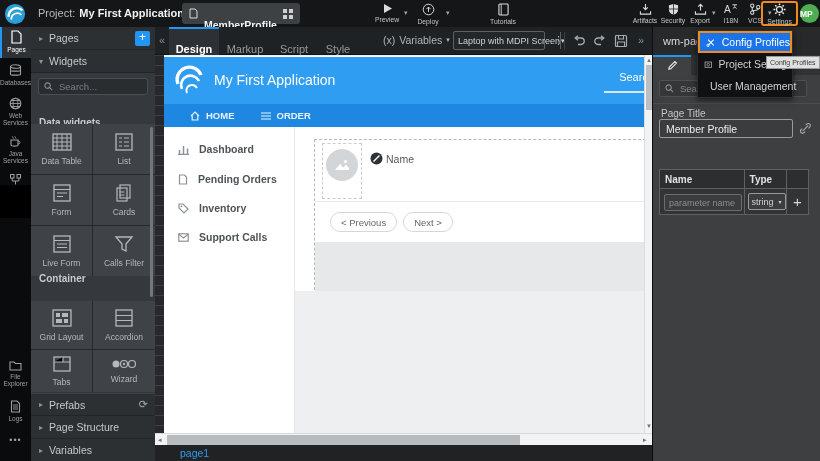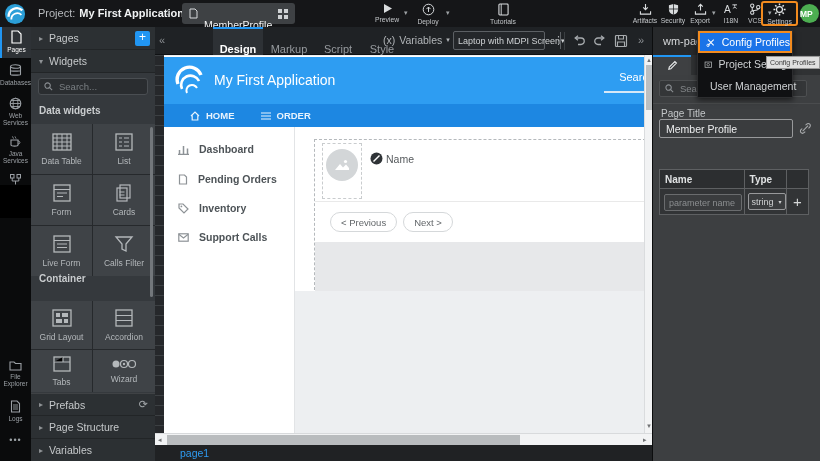--- a/index.html
+++ b/index.html
@@ -8,21 +8,21 @@
   .abs{position:absolute;}
   svg{display:block;}
 
   
   #topbar{left:0;top:0;width:820px;height:27px;background:#151618;}
   .tb-logo{left:4px;top:3px;width:22px;height:22px;}
   .tb-proj{left:38px;top:7px;font-size:11px;color:#b7babd;}
   .tb-proj b{color:#f0f2f3;font-weight:bold;margin-left:4px;}
   .tb-caret{left:166px;top:5px;color:#8a8e91;font-size:12px;}
   .tb-tab{left:182px;top:3px;height:21px;background:#3e4144;border-radius:3px;display:flex;align-items:center;gap:6px;padding:0 7px;}
-  .tb-tab .name{font-size:10.5px;font-weight:normal;color:#f2f3f4;margin-top:23px;}
+  .tb-tab .name{font-size:10.5px;font-weight:bold;color:#f2f3f4;margin-top:23px;}
   .tbtn{display:flex;flex-direction:column;align-items:center;width:34px;top:3px;}
   .tbtn .tlbl{font-size:6.8px;color:#c3c6c9;margin-top:2px;white-space:nowrap;}
   .chev{font-size:7px;color:#9ea2a5;top:9px;}
   #settings-box{left:761px;top:1px;width:37px;height:25px;border:2px solid #f28b1f;border-radius:3px;}
   #avatar{left:800px;top:4px;width:19px;height:19px;border-radius:50%;background:#4cae51;color:#fff;
           font-size:8.5px;font-weight:bold;display:flex;align-items:center;justify-content:flex-start;}
 
   
   #rail{left:0;top:27px;width:31px;height:434px;background:#0a0b0c;}
   .rail-item{left:0;width:31px;display:flex;flex-direction:column;align-items:center;gap:2px;padding-top:3px;color:#9ba0a5;}
@@ -48,21 +48,21 @@
   .tile{background:#3f4347;display:flex;flex-direction:column;align-items:center;justify-content:center;gap:4px;height:50px;}
   .tile.short{height:42px;}
   .tile .tlabel{font-size:8.5px;color:#b4b8bb;}
   .lp-scroll{left:119px;top:100px;width:3px;height:170px;background:#73777b;border-radius:2px;}
   .refresh{position:absolute;right:7px;top:4px;color:#9ea2a5;font-size:11px;}
 
   
   #canvascol{left:155px;top:27px;width:497px;height:434px;background:#1f2225;}
   #ctoolbar{left:0;top:0;width:497px;height:28px;background:#1f2225;border-bottom:1px solid #101214;}
   .ct-arrow{color:#8b8f93;font-size:11px;top:7px;}
-  .ctab{top:0;height:44px;display:flex;align-items:center;justify-content:center;font-size:11px;color:#969a9e;margin-left:44px;}
+  .ctab{top:0;height:44px;display:flex;align-items:center;justify-content:center;font-size:11px;color:#969a9e;}
   .ctab.active{background:#2d3135;box-shadow:inset 0 2px 0 #2196f3;color:#fff;font-weight:bold;}
   .ct-vars{top:7px;font-size:10.5px;color:#b0b4b7;display:flex;align-items:center;gap:4px;}
   .ct-select{top:4px;width:92px;height:19px;border:1px solid #5c6064;border-radius:2px;background:#24272a;
              display:flex;align-items:center;}
   .ct-select .val{flex:1;font-size:9px;color:#ced1d3;padding-left:4px;white-space:nowrap;}
   .ct-select .dd{width:14px;height:100%;border-left:1px solid #5c6064;display:flex;align-items:center;justify-content:center;color:#ced1d3;font-size:7px;}
   .ct-icon{top:6px;color:#a7abae;}
   .ct-sep{top:5px;width:1px;height:18px;background:#3a3e41;}
 
   
@@ -316,21 +316,21 @@
     </div>
 
     <div class="lsearch abs">
       <svg width="9" height="9" viewBox="0 0 10 10">
         <circle cx="4" cy="4" r="3" fill="none" stroke="#8a8e92" stroke-width="1.2"></circle>
         <path d="M6.3 6.3 L9 9" stroke="#8a8e92" stroke-width="1.2"></path>
       </svg>
       <input type="text" placeholder="Search..." style="">
     </div>
 
-    <div class="grp-label abs" style="top:72px">
+    <div class="grp-label abs" style="top:84px">
       <span>Data widgets</span>
     </div>
 
     <div class="tiles abs" style="top:97px">
       <div class="tile">
         <svg width="22" height="20" viewBox="0 0 22 20">
           <rect x="2" y="2" width="18" height="16" fill="none" stroke="#b4b8bb" stroke-width="1.3"></rect>
           <path d="M2 6 H20 M2 10 H20 M2 14 H20 M6 2 V18 M11 2 V18 M16 2 V18" stroke="#b4b8bb" stroke-width="1"></path>
         </svg>
         <span class="tlabel">Data Table</span>

